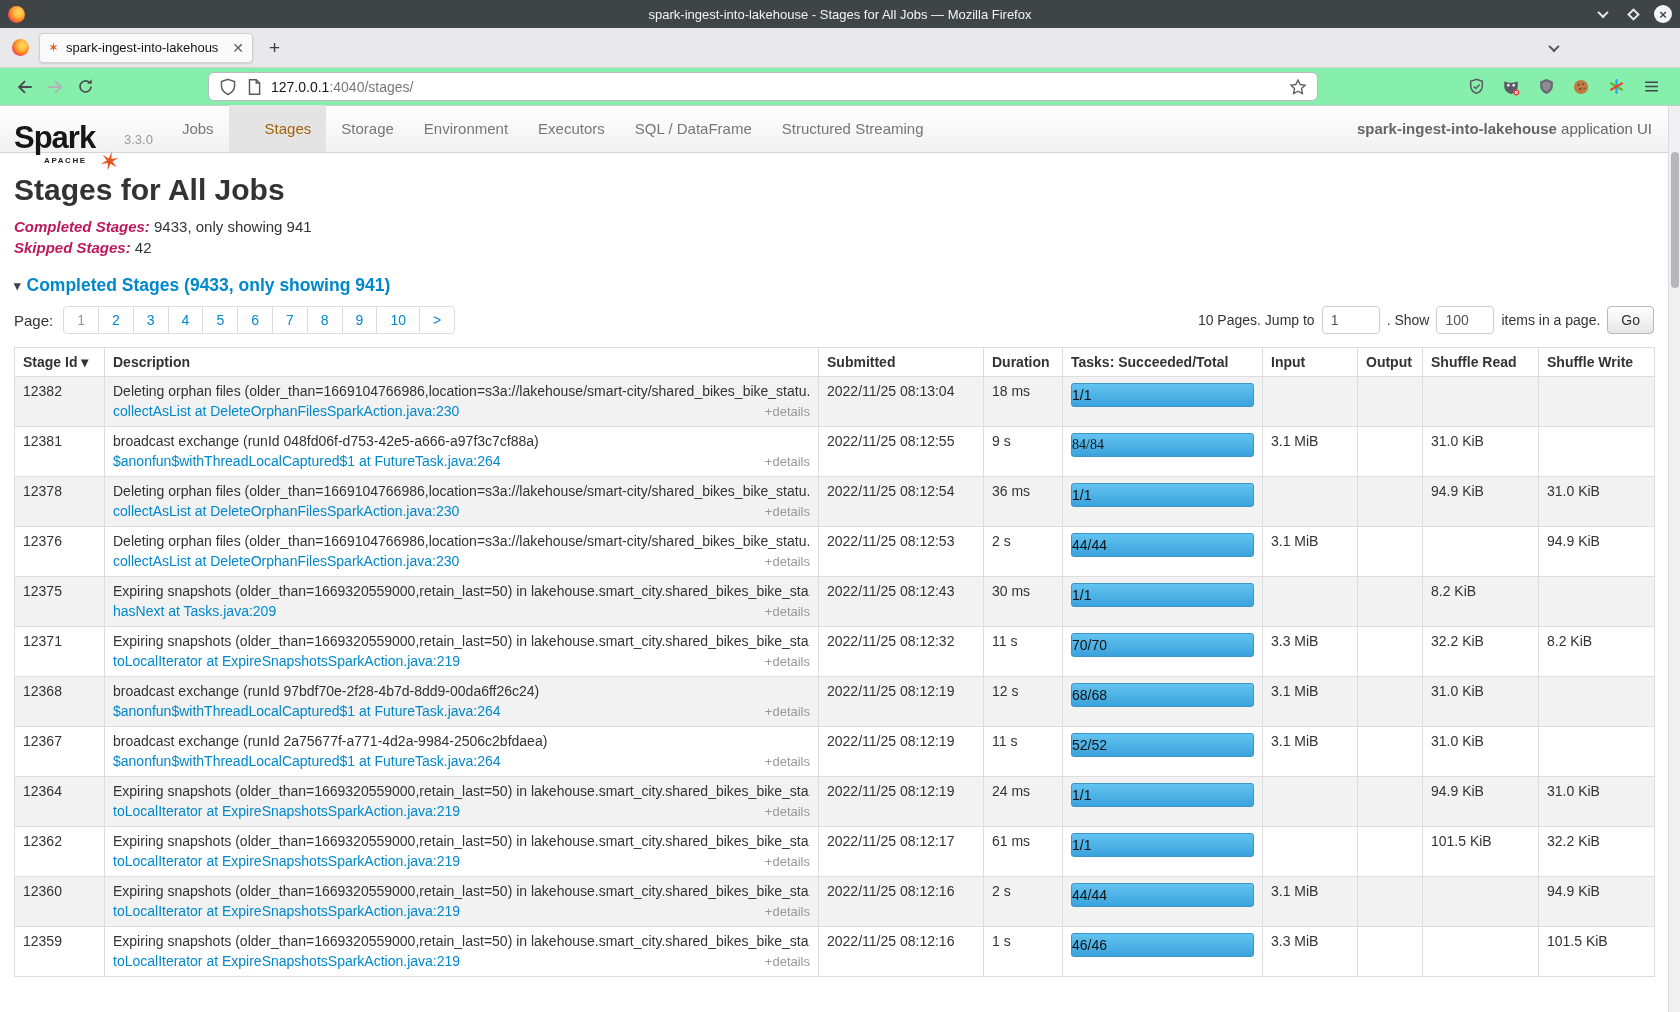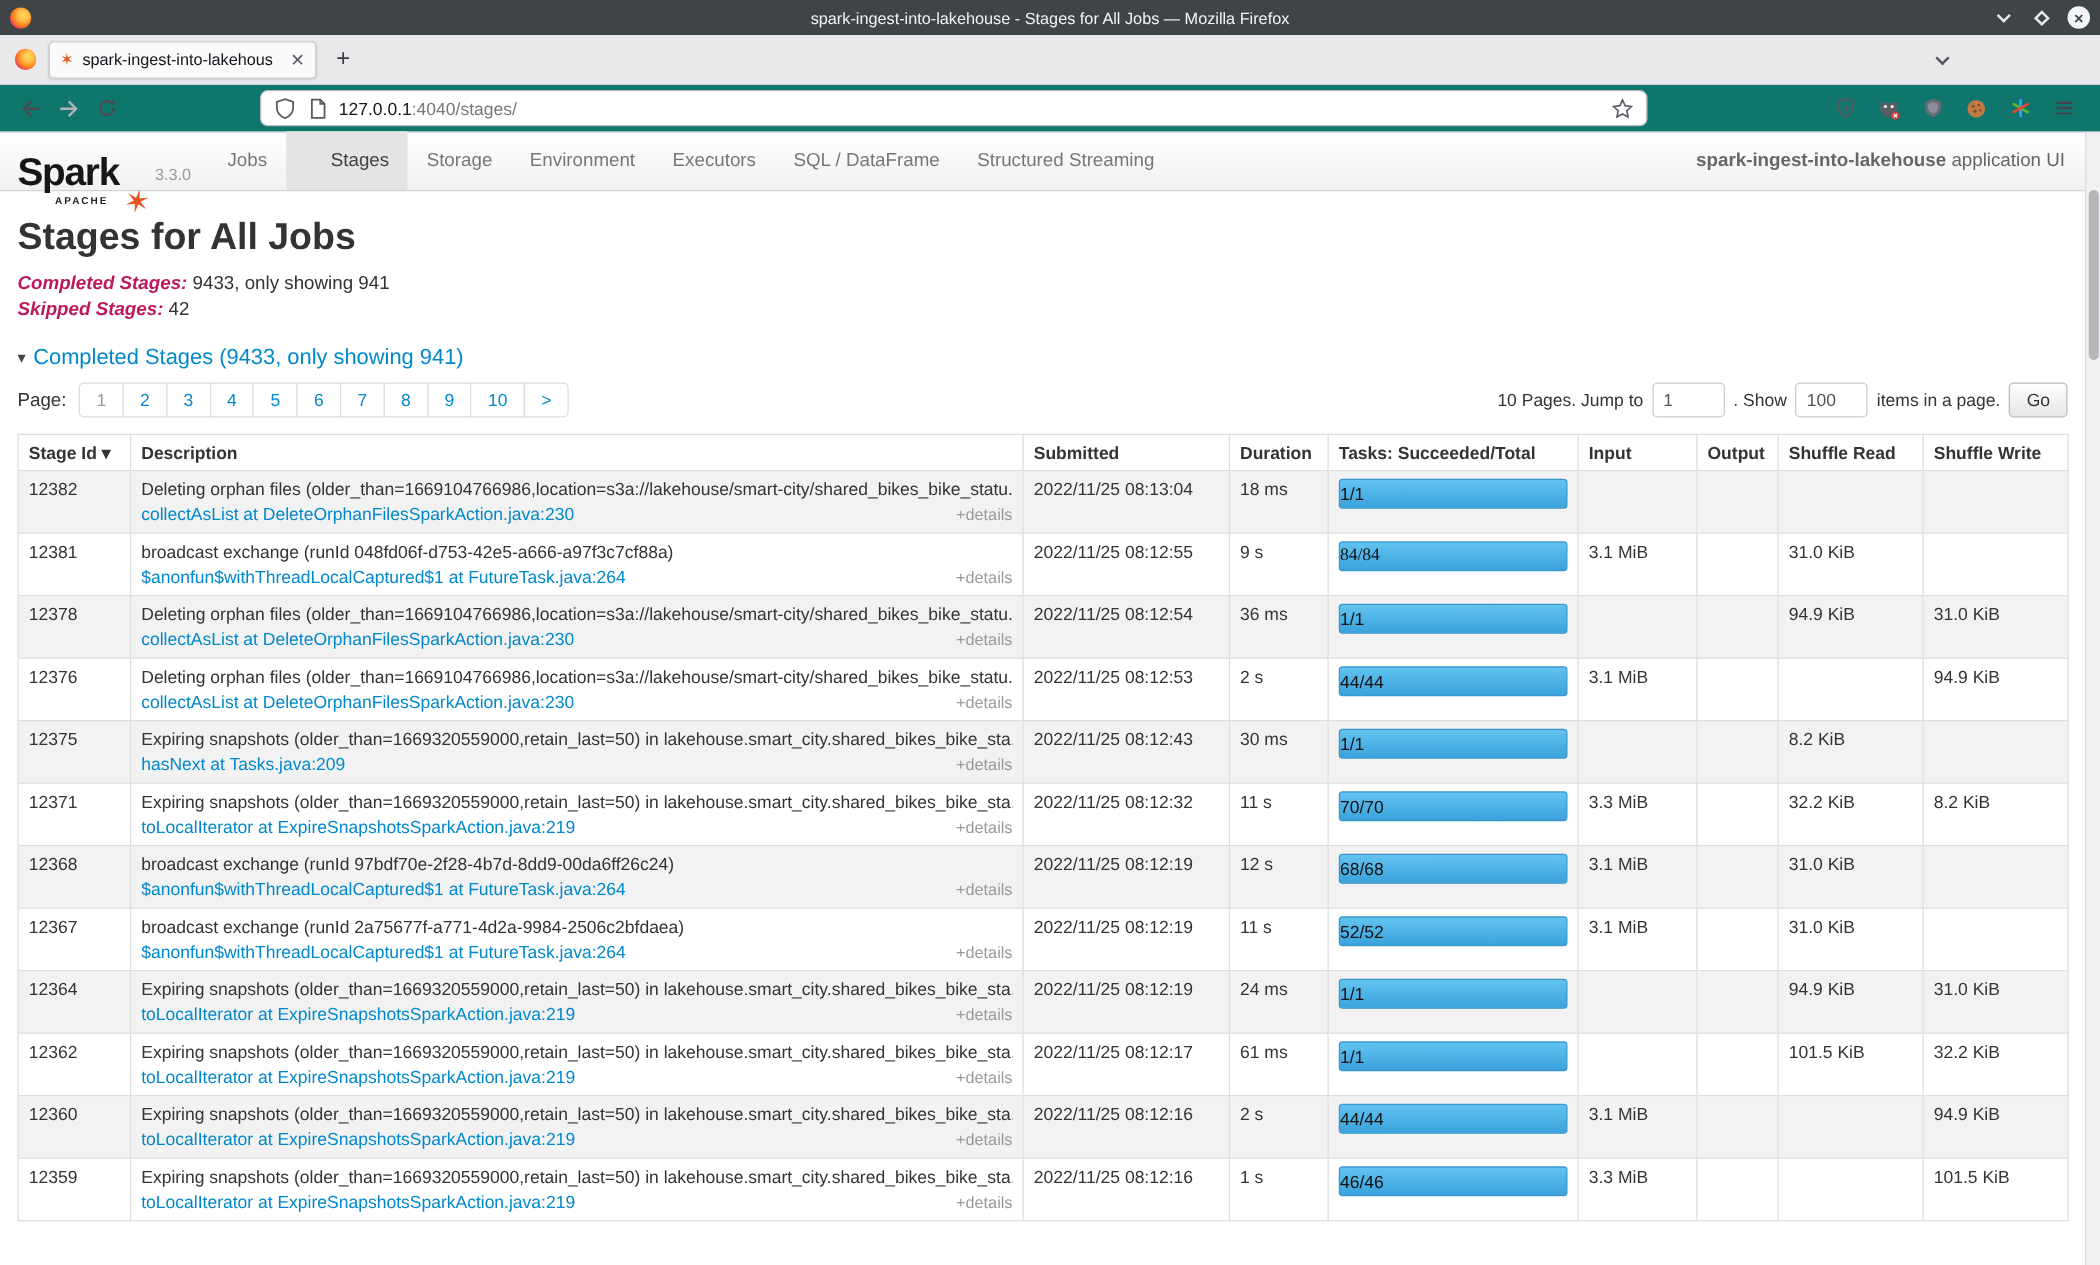--- a/index.html
+++ b/index.html
@@ -21,49 +21,49 @@
   .tabbar { height: 40px; background: #e9e9ec; display: flex; align-items: center; padding: 0 10px; border-bottom: 1px solid #d0d0d5; }
   .tabbar .ff-logo { margin: 0 10px 0 2px; }
   .tab { width: 214px; height: 30px; background: #fafafb; border: 1px solid #cfcfd6; border-radius: 4px; box-shadow: 0 1px 2px rgba(0,0,0,.12);
     display: flex; align-items: center; padding: 0 8px; gap: 7px; }
   .tab-favicon { color: #e25a1c; font-size: 13px; line-height: 1; }
   .tab-title { flex: 1; font-size: 13px; color: #15141a; white-space: nowrap; overflow: hidden; }
   .tab-close { color: #5b5b66; font-size: 14px; line-height: 1; }
   .newtab { font-size: 19px; color: #3b3b43; margin-left: 16px; }
   .alltabs { margin-left: auto; margin-right: 112px; display: inline-flex; }
 
-  .toolbar { height: 38px; background: #0f766e; border-bottom: 1px solid #c9c9cc; display: flex; align-items: center; padding: 0 10px; }
+  .toolbar { height: 38px; background: #86efac; border-bottom: 1px solid #c9c9cc; display: flex; align-items: center; padding: 0 10px; }
   .nav-btn { width: 30px; height: 28px; display: inline-flex; align-items: center; justify-content: center; }
   .urlbar { margin-left: 108px; width: 1110px; height: 29px; background: #fff; border: 1px solid #b9b9c0; border-radius: 6px;
     display: flex; align-items: center; padding: 0 10px; gap: 8px; }
   .url-text { flex: 1; font-size: 14px; white-space: nowrap; overflow: hidden; }
   .url-text .host { color: #15141a; }
   .url-text .path { color: #787878; }
   .ext-icons { margin-left: auto; display: flex; align-items: center; gap: 17px; padding-right: 10px; }
   .icon16 { width: 18px; height: 18px; display: inline-flex; align-items: center; justify-content: center; }
 
   
   .spark-nav { height: 47px; background: linear-gradient(#ffffff, #f1f1f1); border-bottom: 1px solid #d4d4d4; display: flex; align-items: flex-end; padding-left: 14px; }
   .spark-logo { position: relative; width: 102px; margin-top: 2px; }
   .spark-logo .apache { position: absolute; top: 4px; left: 30px; font-size: 8px; font-weight: bold; letter-spacing: 1.6px; color: #222; }
   .spark-logo .word { position: absolute; bottom: -4px; left: 0; font-size: 31px; font-weight: bold; letter-spacing: -1px; color: #161616; }
   .spark-logo .star { position: absolute; right: -4px; top: -5px; color: #e8541f; font-size: 25px; transform: rotate(12deg); }
   .spark-version { align-self: flex-end; font-size: 13px; color: #999; margin: 0 0 5px 8px; }
   .spark-nav-list { display: flex; margin-left: 14px; }
   .nav-item { line-height: 47px; padding: 0 15px; font-size: 15px; color: #777; cursor: pointer; }
-  .nav-item.active { background: #e4e4e4; color: #404040; padding-left: 36px; }
+  .nav-item.active { background: #e4e4e4; color: #a16207; padding-left: 36px; }
   .spark-app-label { margin-left: auto; line-height: 47px; padding-right: 28px; font-size: 15px; color: #666; white-space: nowrap; }
   .spark-app-label b { color: #666; margin-top: 40px; }
 
   
   .content { width: 1668px; padding: 0 14px; }
   h1.page-title { font-size: 30px; font-weight: bold; color: #333; margin: 20px 0 10px; }
   .stat-line { font-size: 15px; line-height: 20px; margin-bottom: 1px; }
   .stat-line strong { color: #be185d; font-weight: bold; font-style: italic; }
-  .section-head { margin: 17px 0 10px; font-size: 17.5px; font-weight: normal; color: #0088cc; cursor: pointer; }
+  .section-head { margin: 17px 0 10px; font-size: 17.5px; font-weight: bold; color: #0088cc; cursor: pointer; }
   .section-head .arrow { color: #444; font-size: 13px; margin-right: 6px; vertical-align: 1px; }
 
   .pager-row { display: flex; justify-content: space-between; align-items: center; margin: 8px 0 13px; }
   .pager-left { display: flex; align-items: center; gap: 10px; }
   .pager-label { font-size: 15px; color: #333; }
   .page-group { display: inline-flex; }
   .page-btn { min-width: 26px; text-align: center; padding: 5px 13px; border: 1px solid #ddd; margin-left: -1px; background: #fff;
     color: #0088cc; font-size: 14px; cursor: pointer; }
   .page-btn:first-child { border-radius: 4px 0 0 4px; margin-left: 0; }
   .page-btn:last-child { border-radius: 0 4px 4px 0; }

